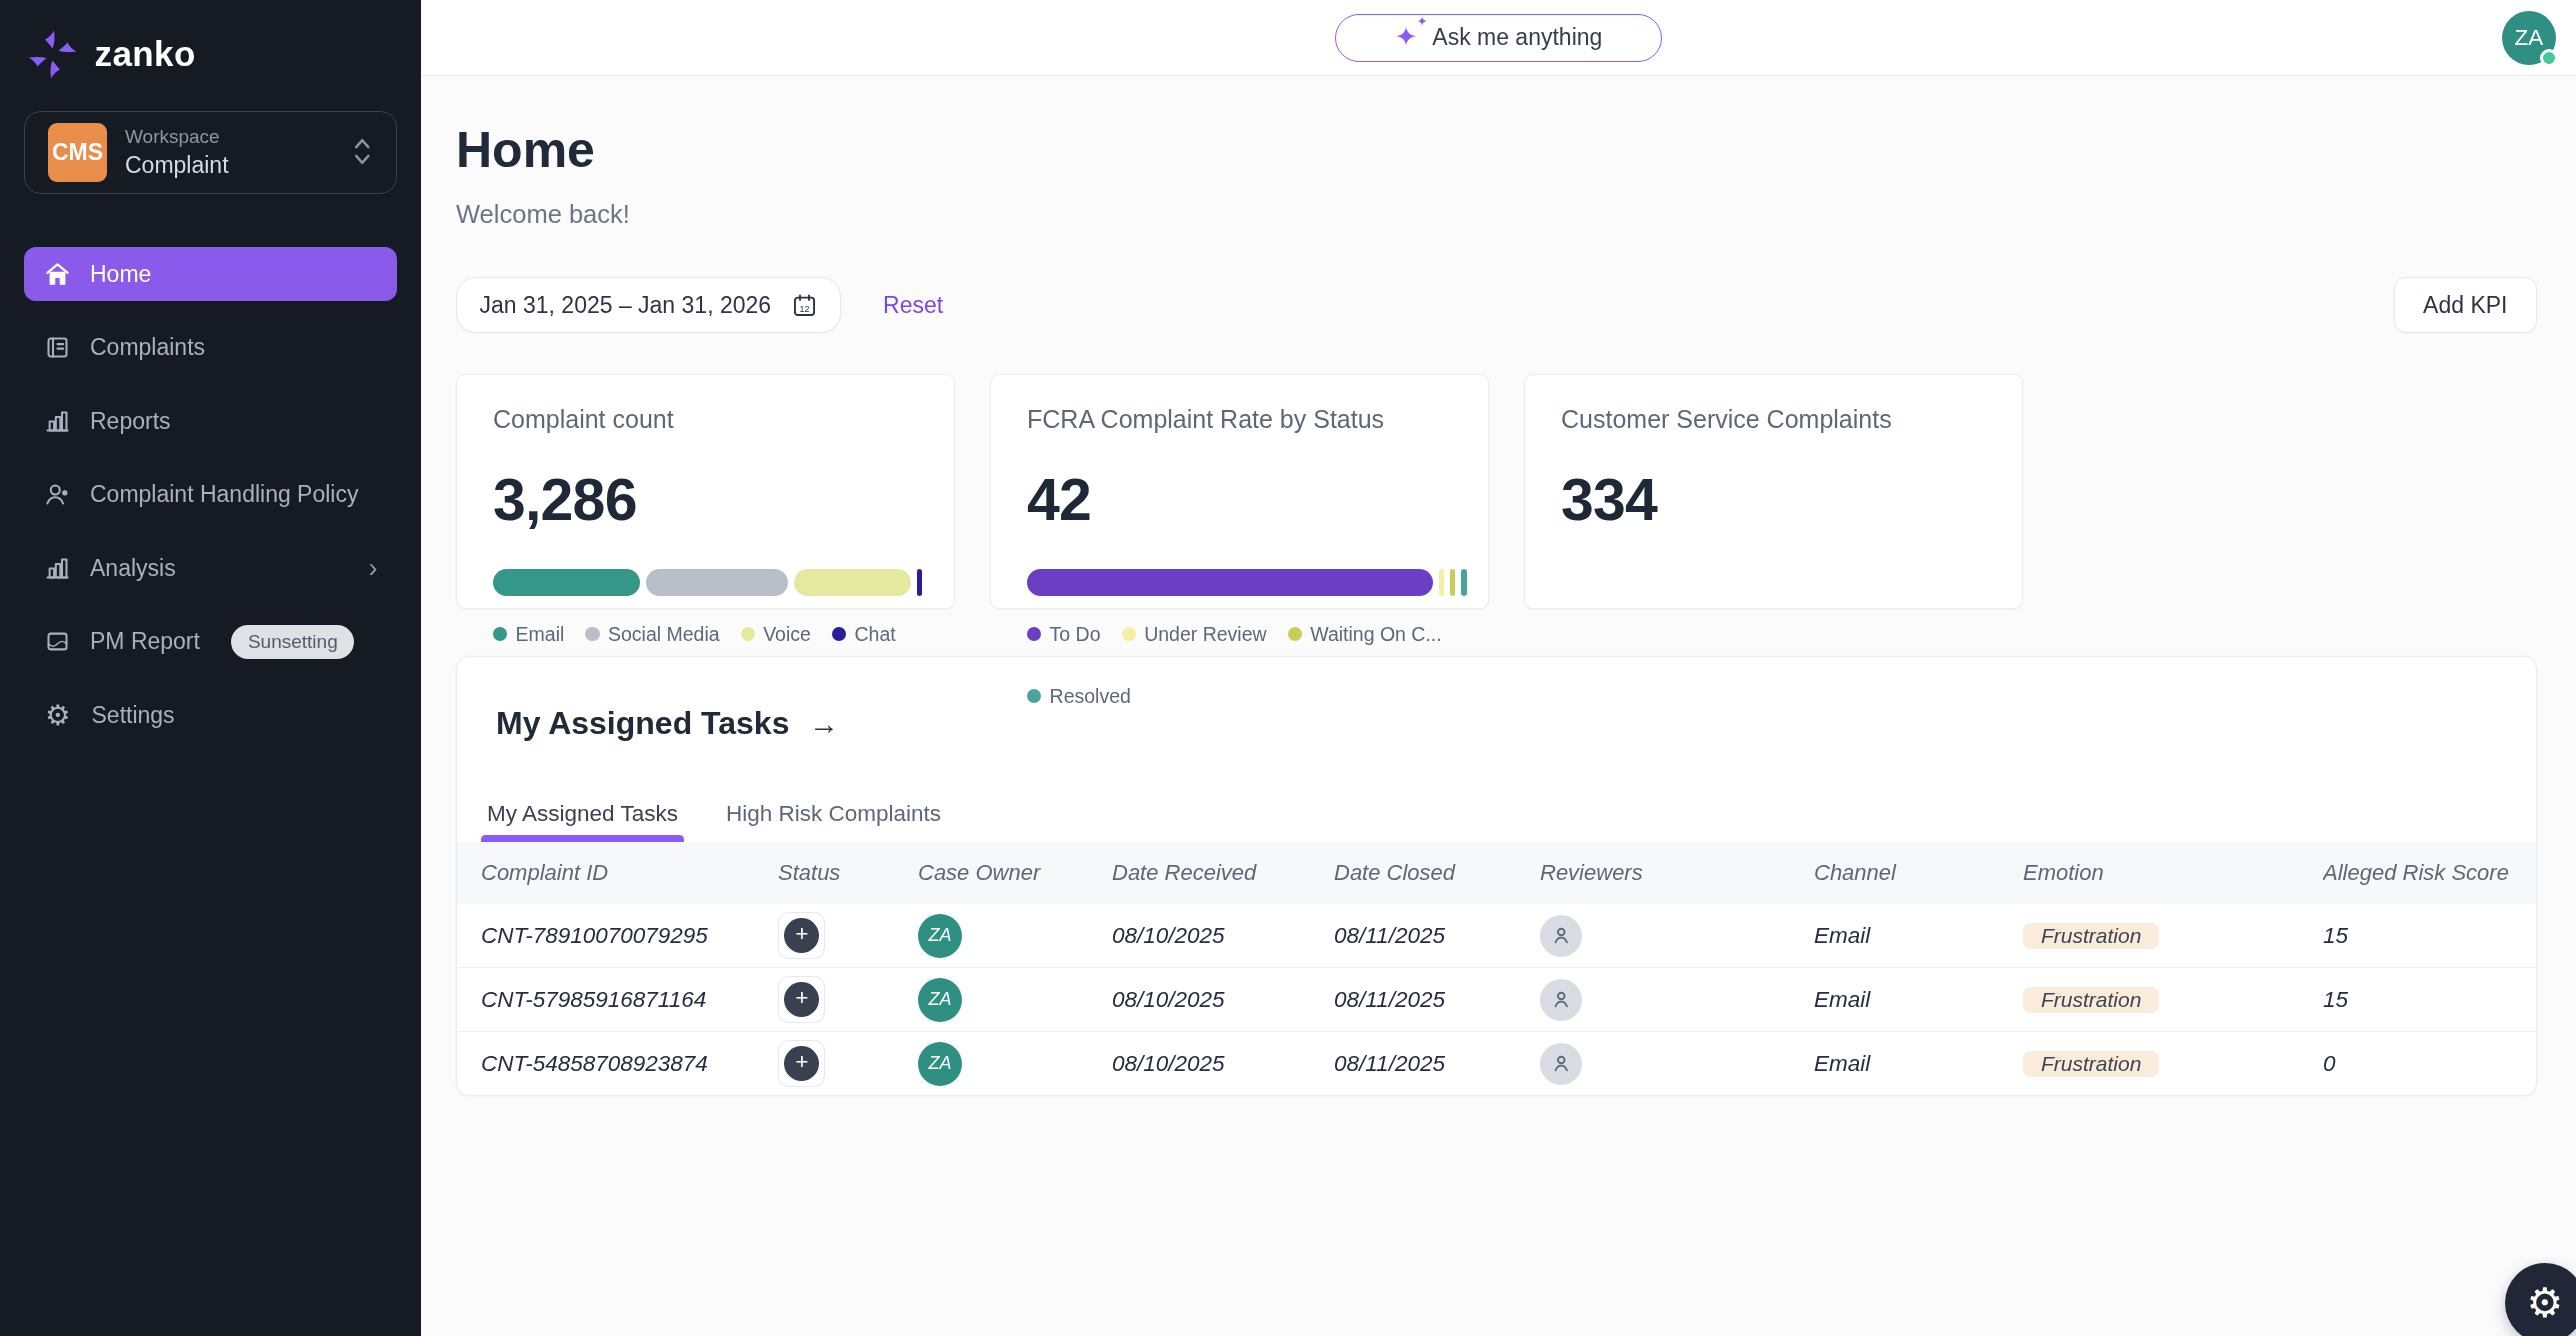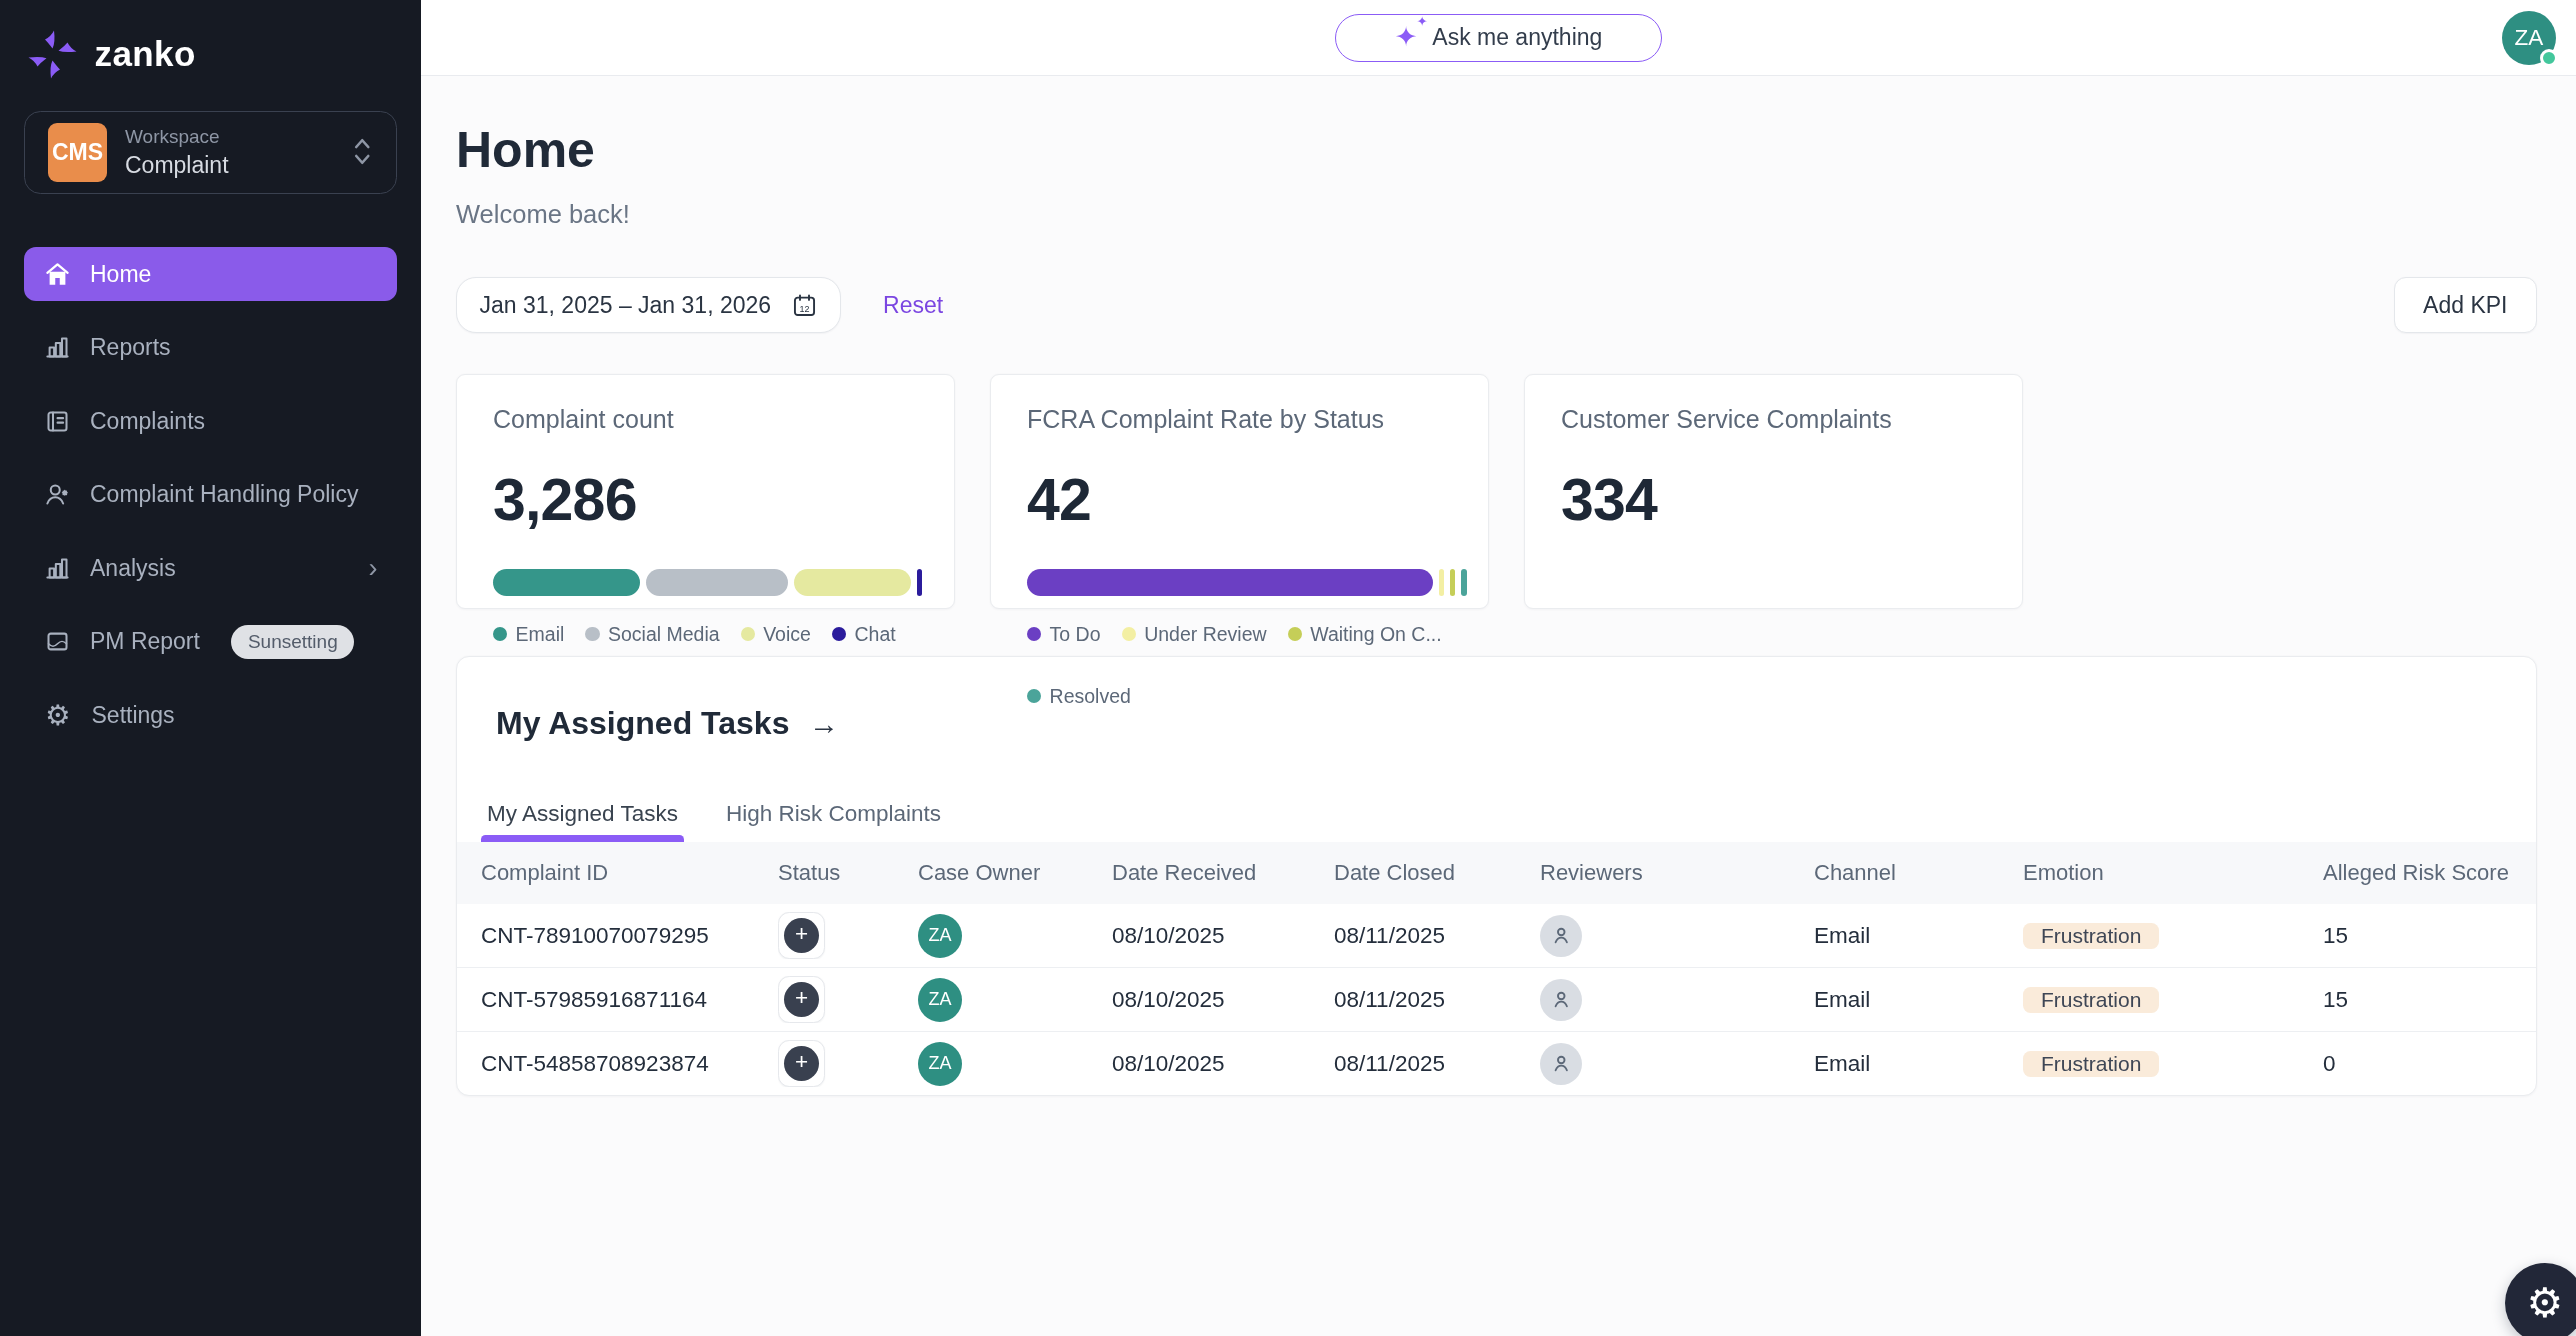--- a/index.html
+++ b/index.html
@@ -57,21 +57,21 @@
   .panel{margin-top:47px;background:#fff;border:1.5px solid #EAECEF;border-radius:13px;height:440px;overflow:hidden;box-shadow:0 0.8px 2.3px rgba(20,30,50,.04);}
   .panel-head{padding:48px 39px 0 39px;display:flex;align-items:center;gap:19.5px;}
   .panel-title{font-size:32px;font-weight:600;color:#202A38;}
   .panel-arrow{font-size:30px;color:#2A3442;cursor:pointer;}
   .tabs{margin-top:59px;padding:0 24px;display:flex;gap:36px;}
   .tab{font-size:22.5px;color:#5C6878;padding:0 6px 15px 6px;position:relative;cursor:pointer;}
   .tab.active{color:#39434F;}
   .tab.active::after{content:"";position:absolute;left:0;right:0;bottom:0;height:6.8px;border-radius:4.5px 4.5px 0 0;background:#8B5CF6;}
   .grid{display:grid;grid-template-columns:321px 140px 194px 222px 206px 274px 209px 300px 1fr;align-items:center;}
   .thead{background:#F7F8FA;height:62px;font-size:22px;color:#5C6878;}
-  .cell{padding-right:9px;white-space:nowrap;overflow:hidden;}
+  .cell{padding-right:9px;white-space:nowrap;overflow:hidden;font-style:italic;}
   .cell:first-child{padding-left:24px;}
   .trow{height:64px;border-bottom:1.5px solid #EDEFF2;font-size:22.5px;color:#242E3C;}
   .status-btn{width:47px;height:47px;border:1.5px solid #E6E8EC;border-radius:11.3px;background:#fff;display:flex;align-items:center;justify-content:center;cursor:pointer;box-shadow:0 0.8px 1.5px rgba(20,30,50,.05);}
   .status-btn .plus{width:35px;height:35px;border-radius:50%;background:#39404F;color:#fff;font-size:22.5px;display:flex;align-items:center;justify-content:center;line-height:1;padding-bottom:2.3px;}
   .owner-avatar{width:44px;height:44px;border-radius:50%;background:#2E8F82;color:#fff;font-size:18px;display:flex;align-items:center;justify-content:center;}
   .reviewer-circle{width:42px;height:42px;border-radius:50%;background:#D9DDE3;display:flex;align-items:center;justify-content:center;cursor:pointer;}
   .emotion-badge{display:inline-block;background:#FAEBDA;color:#3E4655;font-size:21px;padding:1px 18px;border-radius:7.5px;}
   .tfoot{display:flex;align-items:center;gap:27px;padding:21px 63px 0 0;font-size:22.5px;color:#39434F;}
   .rpp-select{width:89px;height:50px;border:1.5px solid #E3E6EA;border-radius:12px;background:#fff;display:flex;align-items:center;justify-content:center;gap:9px;cursor:pointer;font-family:Liberation Serif, serif;}
   .rpp-select .chev{font-size:19.5px;color:#5C6878;}
@@ -114,35 +114,35 @@
   <div class="nav">
     <div class="nav-item active">
       <svg width="27" height="27" viewBox="0 0 24 24" fill="none" stroke="currentColor" stroke-width="2" stroke-linecap="round" stroke-linejoin="round">
           <path d="M3 10.5 12 3l9 7.5"></path>
           <path d="M5 9.5V21h5v-6h4v6h5V9.5" fill="currentColor" stroke="none"></path>
         </svg>
       <span>Home</span>
     </div>
     <div class="nav-item">
       <svg width="27" height="27" viewBox="0 0 24 24" fill="none" stroke="currentColor" stroke-width="1.8" stroke-linecap="round" stroke-linejoin="round">
+          <rect x="4" y="4" width="16" height="16" rx="2"></rect>
+          <line x1="8" y1="4" x2="8" y2="20"></line>
+          <line x1="12" y1="9" x2="17" y2="9"></line>
+          <line x1="12" y1="13" x2="17" y2="13"></line>
+        </svg>
+      <span>Complaints</span>
+    </div>
+    <div class="nav-item">
+      <svg width="27" height="27" viewBox="0 0 24 24" fill="none" stroke="currentColor" stroke-width="1.8" stroke-linecap="round" stroke-linejoin="round">
           <path d="M3 20h18"></path>
           <rect x="5" y="12" width="4" height="8"></rect>
           <rect x="10.5" y="8" width="4" height="12"></rect>
           <rect x="16" y="4" width="4" height="16"></rect>
         </svg>
       <span>Reports</span>
-    </div>
-    <div class="nav-item">
-      <svg width="27" height="27" viewBox="0 0 24 24" fill="none" stroke="currentColor" stroke-width="1.8" stroke-linecap="round" stroke-linejoin="round">
-          <rect x="4" y="4" width="16" height="16" rx="2"></rect>
-          <line x1="8" y1="4" x2="8" y2="20"></line>
-          <line x1="12" y1="9" x2="17" y2="9"></line>
-          <line x1="12" y1="13" x2="17" y2="13"></line>
-        </svg>
-      <span>Complaints</span>
     </div>
     <div class="nav-item">
       <svg width="27" height="27" viewBox="0 0 24 24" fill="none" stroke="currentColor" stroke-width="1.8" stroke-linecap="round" stroke-linejoin="round">
           <circle cx="10" cy="8" r="4"></circle>
           <path d="M3 20c1.5-4 4-5.5 7-5.5s5.5 1.5 7 5.5"></path>
           <path d="M18.5 8.5v4M16.5 10.5h4M17.1 9.1l2.8 2.8M19.9 9.1l-2.8 2.8" stroke-width="1.4"></path>
         </svg>
       <span>Complaint Handling Policy</span>
     </div>
     <div class="nav-item">

